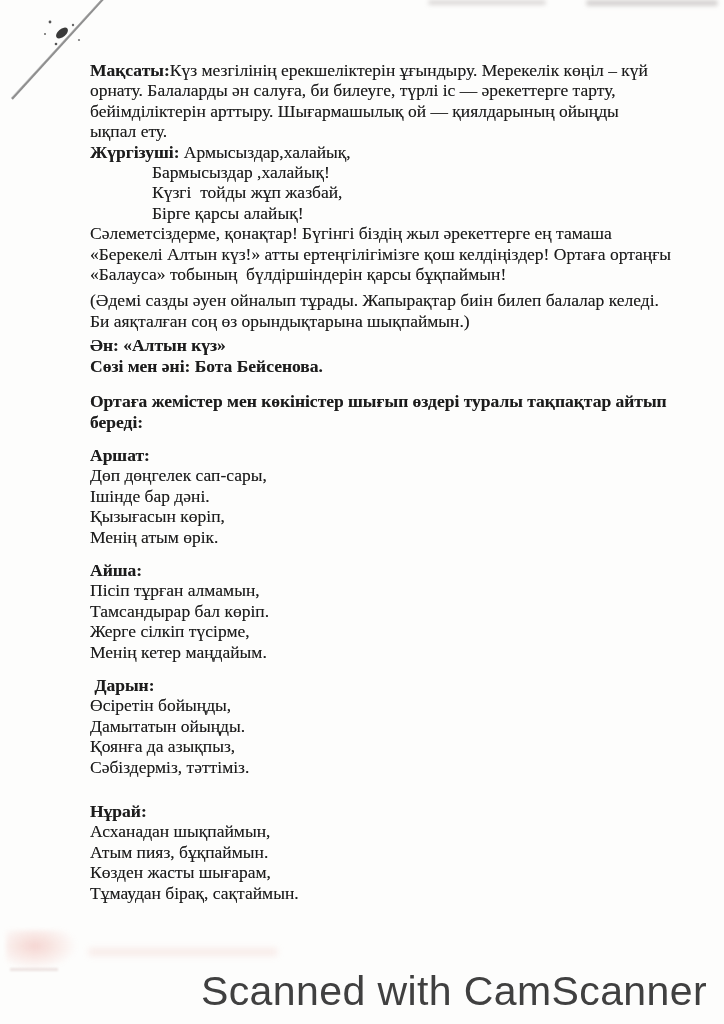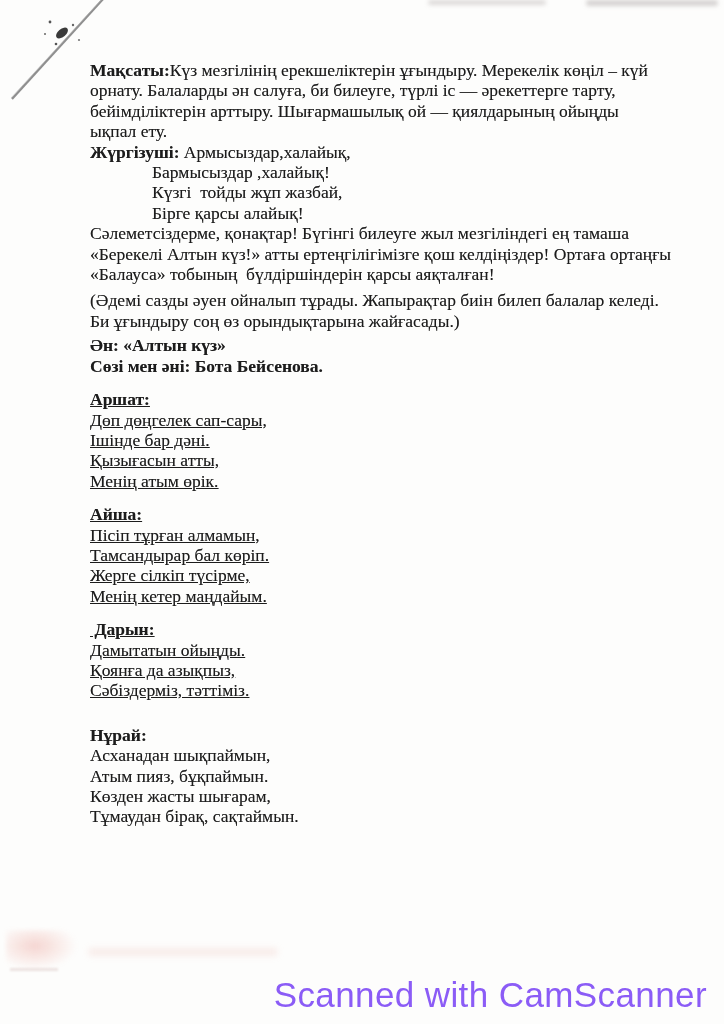--- a/index.html
+++ b/index.html
@@ -14,34 +14,34 @@
     position:absolute;left:90px;top:60px;width:560px;
     font-size:17.5px;line-height:20.4px;
     text-shadow:0 0 .4px rgba(20,20,20,.45);
   }
   .line{white-space:pre;}
   .b{font-weight:bold;}
   .indent{padding-left:62px;}
   .m-stage{margin-top:6px;}
   .m-song{margin-top:4px;}
   .m-narr{margin-top:15px;}
-  .m-verse{margin-top:13px;text-decoration:underline;}
+  .m-verse{margin-top:13px;}
   .m-verse-last{margin-top:24px;}
   
   .pencil-mark{position:absolute;left:0;top:0;}
   .smudge{position:absolute;pointer-events:none;}
   .smudge-top-1{left:428px;top:0;width:118px;height:5px;background:rgba(150,140,140,.30);filter:blur(2px);border-radius:3px;}
   .smudge-top-2{left:586px;top:0;width:132px;height:6px;background:rgba(130,120,120,.32);filter:blur(2px);border-radius:3px;}
   .smudge-bottom-pink{left:6px;top:930px;width:72px;height:40px;background:radial-gradient(ellipse at 40% 40%,rgba(232,140,128,.34),rgba(232,140,128,0) 70%);filter:blur(2px);}
   .smudge-bottom-streak{left:88px;top:948px;width:190px;height:8px;background:rgba(226,160,150,.18);filter:blur(3px);border-radius:4px;}
   .smudge-bottom-line{left:10px;top:968px;width:48px;height:3px;background:rgba(200,170,165,.30);filter:blur(1px);}
   .camscanner{
     position:absolute;right:17px;bottom:9px;
     font-family:"Liberation Sans","DejaVu Sans",sans-serif;
-    font-size:35px;letter-spacing:.4px;color:#8b5cf6;
+    font-size:41px;letter-spacing:.4px;color:#404040;
   }
 </style>
 </head>
 <body>
 
 <div class="page">
 
   <svg class="pencil-mark" width="150" height="120" viewBox="0 0 150 120">
     <line x1="104" y1="-2" x2="12" y2="99" stroke="#8f8f8f" stroke-width="2.2"></line>
     <line x1="103" y1="-2" x2="11" y2="98" stroke="#b5b5b5" stroke-width="1" opacity="0.6"></line>
@@ -63,53 +63,58 @@
     <div class="line"><span class="b">Мақсаты:</span><span>Күз мезгілінің ерекшеліктерін ұғындыру. Мерекелік көңіл – күй</span></div>
     <div class="line">орнату. Балаларды ән салуға, би билеуге, түрлі іс — әрекеттерге тарту,</div>
     <div class="line">бейімділіктерін арттыру. Шығармашылық ой — қиялдарының ойыңды</div>
     <div class="line">ықпал ету.</div>
 
     <div class="line"><span class="b">Жүргізуші:</span><span> Армысыздар,халайық,</span></div>
     <div class="line indent">Бармысыздар ,халайық!</div>
     <div class="line indent">Күзгі  тойды жұп жазбай,</div>
     <div class="line indent">Бірге қарсы алайық!</div>
 
-    <div class="line">Сәлеметсіздерме, қонақтар! Бүгінгі билеуге жыл мезгіліндегі ең тамаша</div>
+    <div class="line">Сәлеметсіздерме, қонақтар! Бүгінгі біздің жыл әрекеттерге ең тамаша</div>
     <div class="line">«Берекелі Алтын күз!» атты ертеңгілігімізге қош келдіңіздер! Ортаға ортаңғы</div>
-    <div class="line">«Балауса» тобының  бүлдіршіндерін қарсы аяқталған!</div>
+    <div class="line">«Балауса» тобының  бүлдіршіндерін қарсы бұқпаймын!</div>
 
     <div class="m-stage">
       <div class="line">(Әдемі сазды әуен ойналып тұрады. Жапырақтар биін билеп балалар келеді.</div>
-      <div class="line">Би ұғындыру соң өз орындықтарына жайғасады.)</div>
+      <div class="line">Би аяқталған соң өз орындықтарына шықпаймын.)</div>
     </div>
 
     <div class="m-song">
       <div class="line b">Ән: «Алтын күз»</div>
       <div class="line b">Сөзі мен әні: Бота Бейсенова.</div>
     </div>
 
+    <div class="m-narr">
+      <div class="line b">Ортаға жемістер мен көкіністер шығып өздері туралы тақпақтар айтып</div>
+      <div class="line b">береді:</div>
+    </div>
 
     <div class="m-verse">
       <div class="line b">Аршат:</div>
       <div class="line">Дөп дөңгелек сап-сары,</div>
       <div class="line">Ішінде бар дәні.</div>
-      <div class="line">Қызығасын атты,</div>
+      <div class="line">Қызығасын көріп,</div>
       <div class="line">Менің атым өрік.</div>
     </div>
 
     <div class="m-verse">
       <div class="line b">Айша:</div>
       <div class="line">Пісіп тұрған алмамын,</div>
       <div class="line">Тамсандырар бал көріп.</div>
       <div class="line">Жерге сілкіп түсірме,</div>
       <div class="line">Менің кетер маңдайым.</div>
     </div>
 
     <div class="m-verse">
       <div class="line b"> Дарын:</div>
+      <div class="line">Өсіретін бойыңды,</div>
       <div class="line">Дамытатын ойыңды.</div>
       <div class="line">Қоянға да азықпыз,</div>
       <div class="line">Сәбіздерміз, тәттіміз.</div>
     </div>
 
     <div class="m-verse-last">
       <div class="line b">Нұрай:</div>
       <div class="line">Асханадан шықпаймын,</div>
       <div class="line">Атым пияз, бұқпаймын.</div>
       <div class="line">Көзден жасты шығарам,</div>

